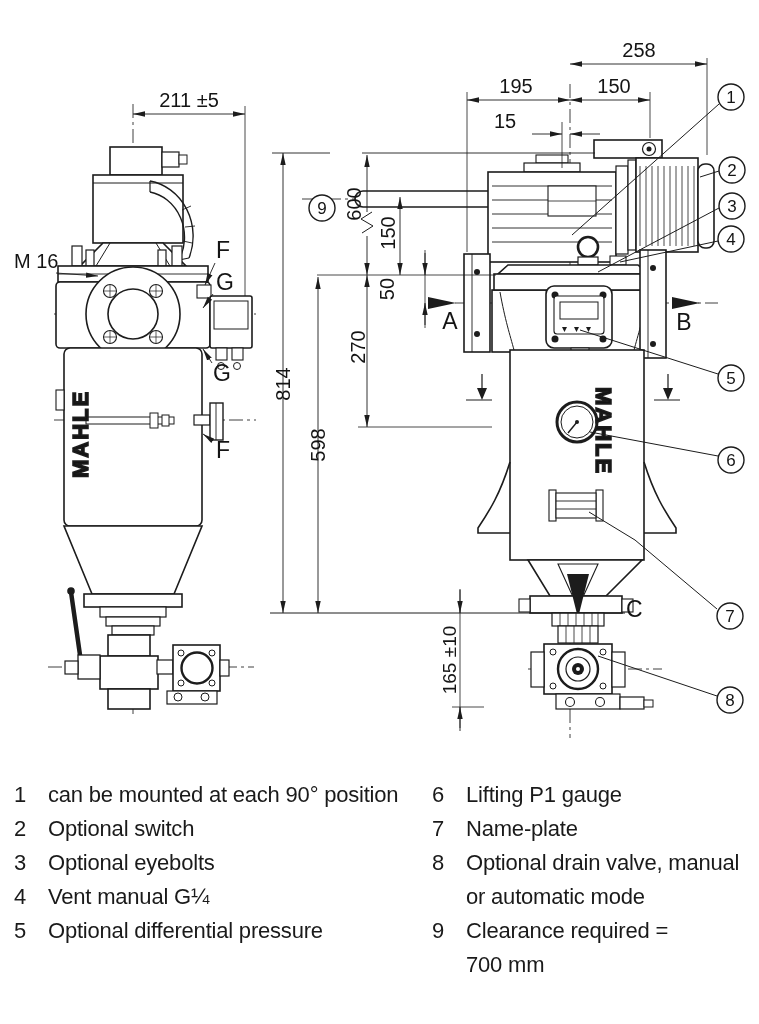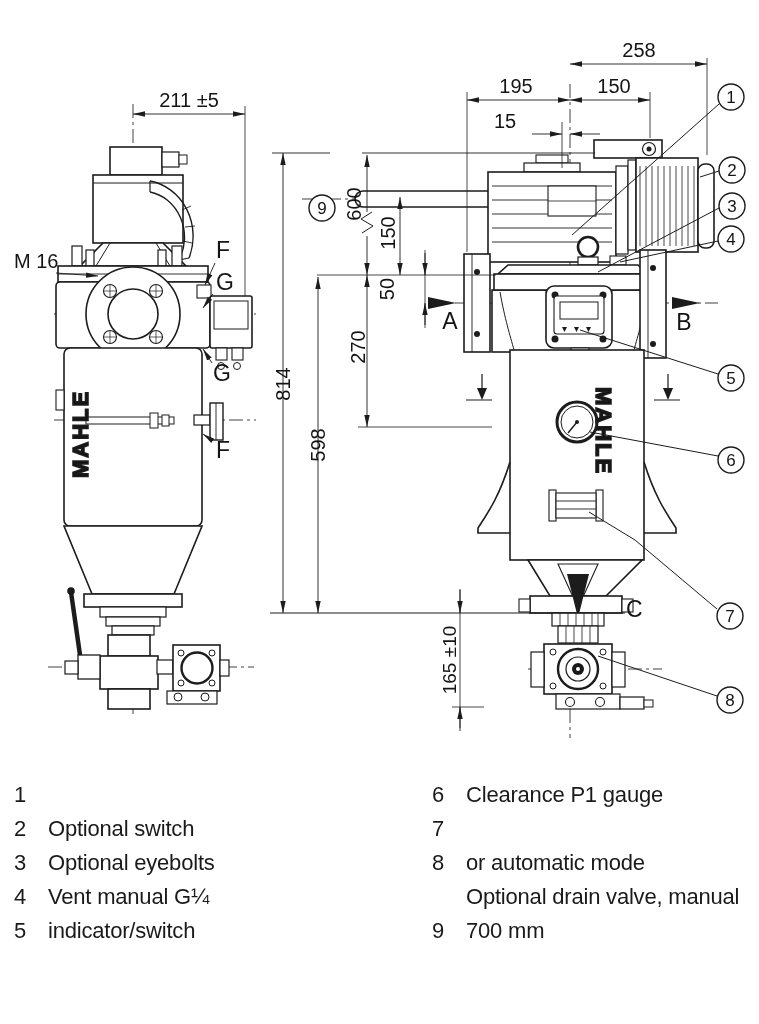--- a/index.html
+++ b/index.html
@@ -345,58 +345,61 @@
           <text class="callout-num" text-anchor="middle" x="322" y="214" stroke="none">9</text>
         </g>
   </g>
 </svg>
 
 <div class="legend">
   <div class="col-left">
     <div class="li">
       <div class="num">1</div>
       <div class="txt">
+        <div>can be mounted at each 90° position</div>
       </div>
     </div>
     <div class="li">
       <div class="num">2</div>
       <div class="txt">Optional switch</div>
     </div>
     <div class="li">
       <div class="num">3</div>
       <div class="txt">Optional eyebolts</div>
     </div>
     <div class="li">
       <div class="num">4</div>
       <div class="txt">Vent manual G¼</div>
     </div>
     <div class="li">
       <div class="num">5</div>
       <div class="txt">
-        <div>indicator/switch</div>
+        <div>Optional differential pressure</div>
       </div>
     </div>
   </div>
   <div class="col-right">
     <div class="li">
       <div class="num">6</div>
-      <div class="txt">Clearance P1 gauge</div>
+      <div class="txt">Lifting P1 gauge</div>
     </div>
     <div class="li">
       <div class="num">7</div>
+      <div class="txt">Name-plate</div>
     </div>
     <div class="li">
       <div class="num">8</div>
       <div class="txt">
+        <div>Optional drain valve, manual</div>
         <div>or automatic mode</div>
-        <div>Optional drain valve, manual</div>
       </div>
     </div>
     <div class="li">
       <div class="num">9</div>
       <div class="txt">
+        <div>Clearance required =</div>
         <div>700 mm</div>
       </div>
     </div>
   </div>
 </div>
 
 </div>
 
 </body></html>

